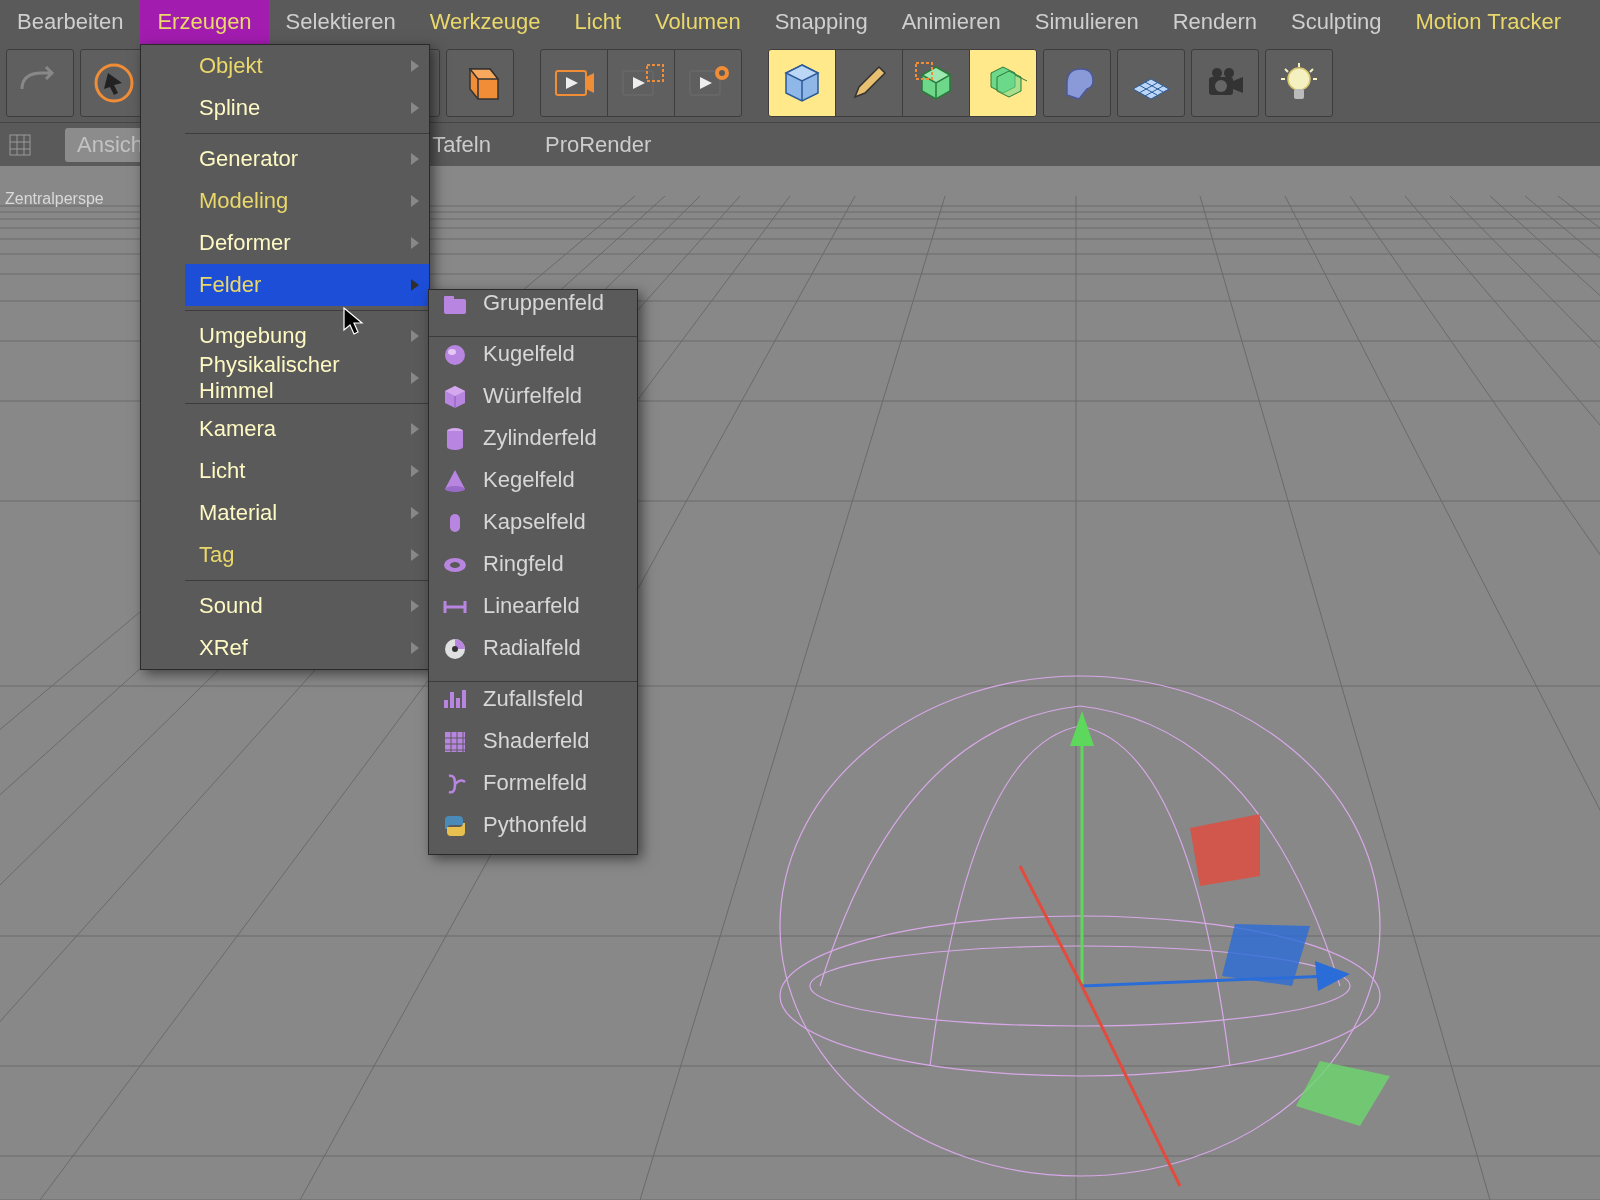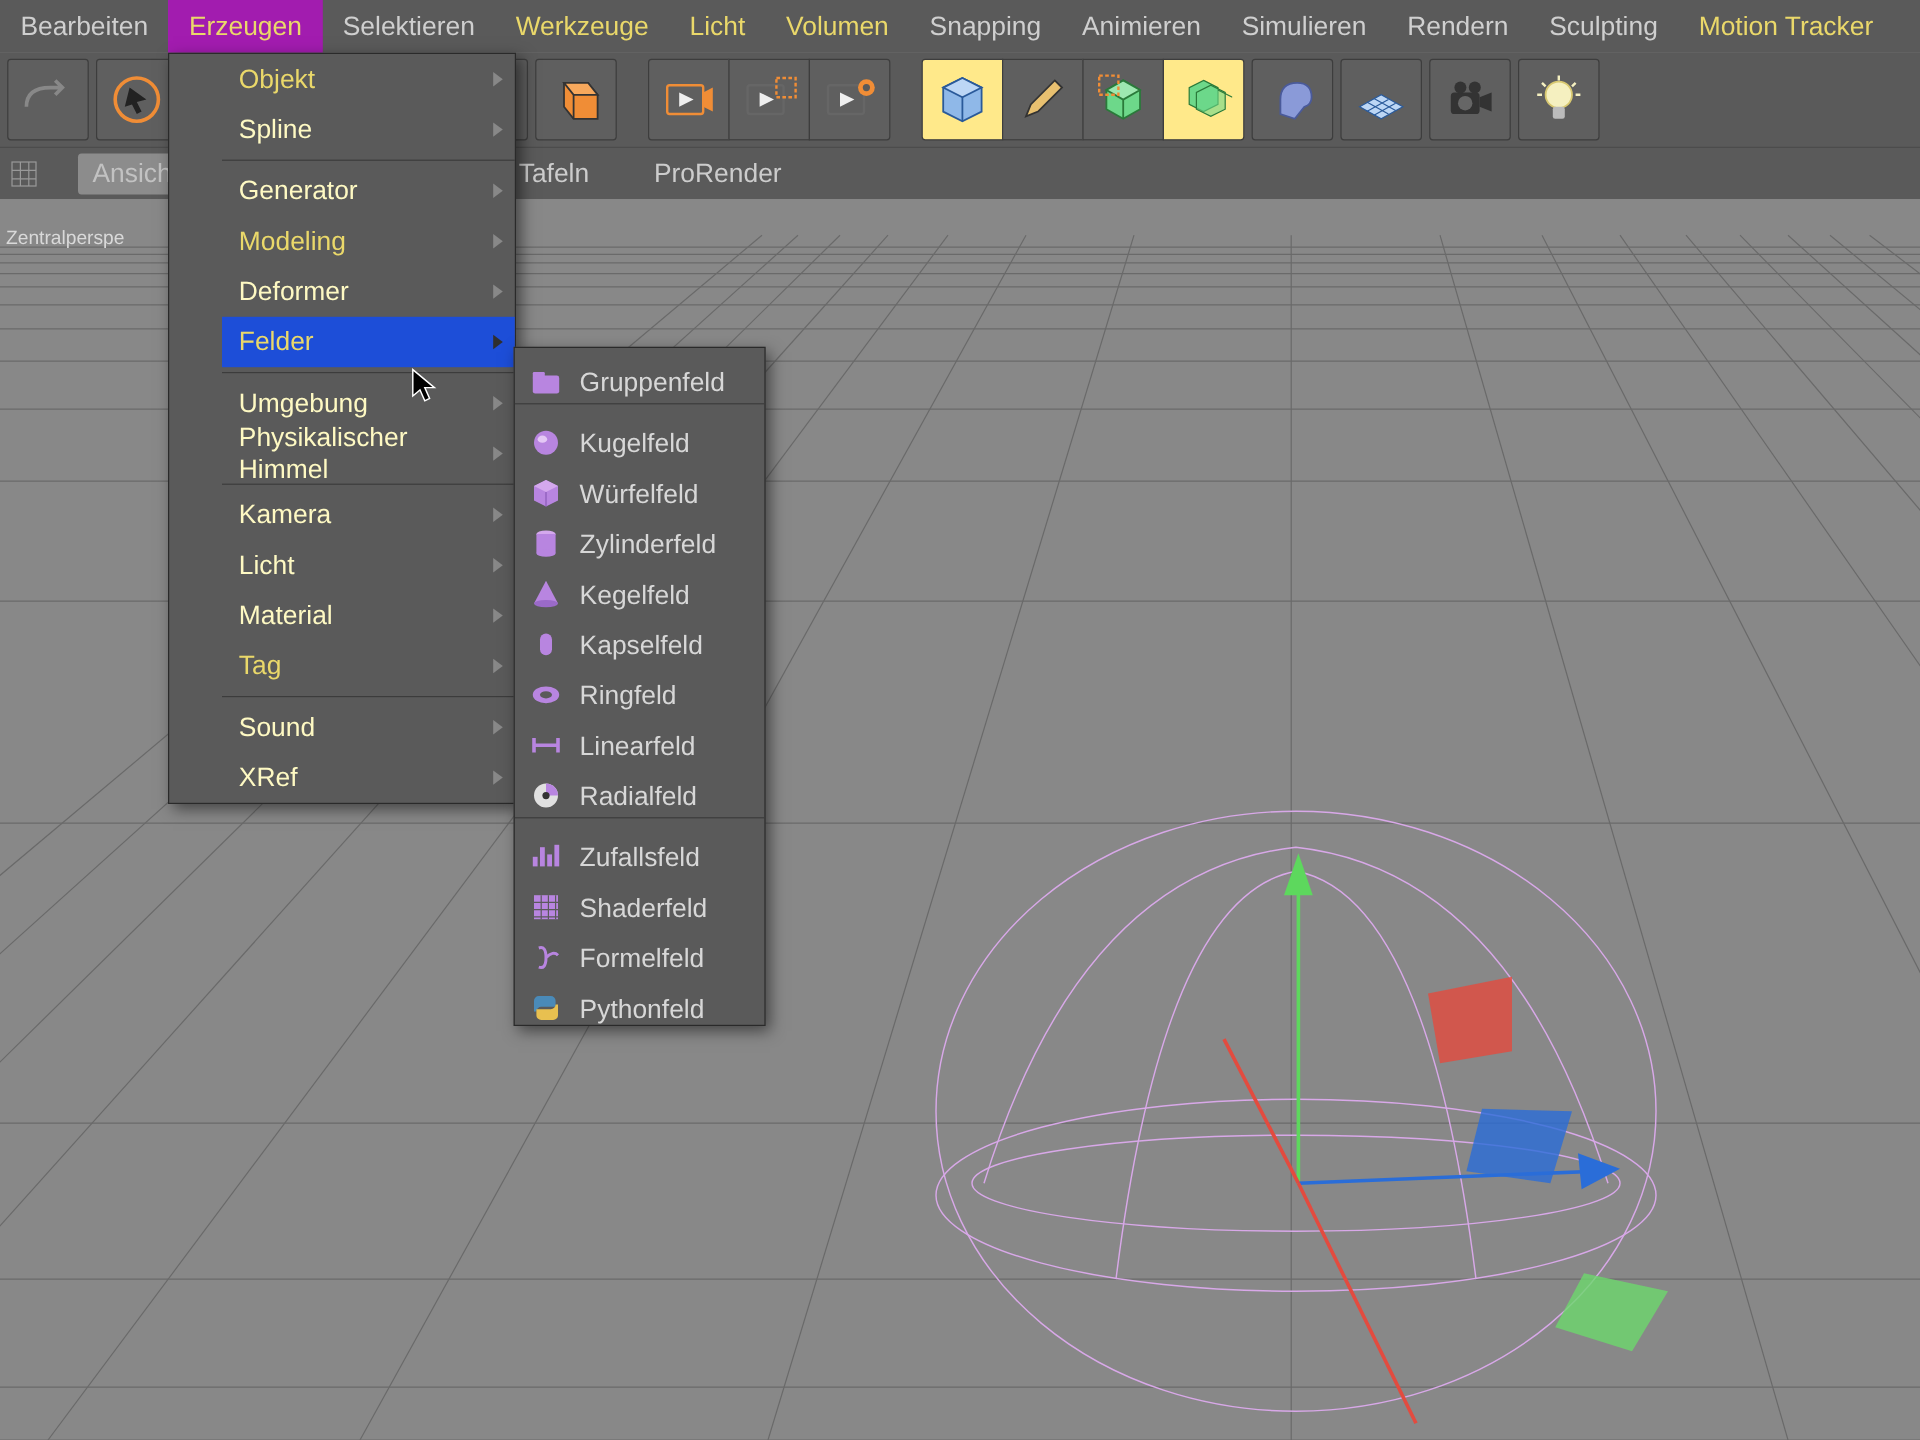--- a/index.html
+++ b/index.html
@@ -39,21 +39,21 @@
 .menu { position:absolute; background:#5a5a5a; border:1px solid #2a2a2a; box-shadow:4px 4px 12px rgba(0,0,0,0.5); font-size:22px; z-index:100; }
 .menu .mrow { height:42px; display:flex; align-items:center; padding:0 18px 0 14px; color:#fef9c3; position:relative; cursor:pointer; }
 .menu .mrow.y { color:#ead86a; }
 .menu .mrow.hi { background:#1d4ed8; color:#ead86a; }
 .menu .mrow .arr { position:absolute; right:10px; top:50%; transform:translateY(-50%); width:0; height:0; border-left:8px solid #888; border-top:6px solid transparent; border-bottom:6px solid transparent; }
 .menu .mrow.hi .arr { border-left-color:#2f2f2f; }
 .menu .sep { height:1px; background:#3c3c3c; margin:4px 0; }
 #menu1 { top:44px; left:140px; width:290px;padding-left:44px; }
 
 .submenu { position:absolute; background:#5a5a5a; border:1px solid #2a2a2a; box-shadow:4px 4px 12px rgba(0,0,0,0.5); font-size:22px; z-index:101; }
-.submenu .srow { height:42px; display:flex; align-items:flex-end; padding:0 22px 0 12px; gap:14px; color:#d7d7d7; cursor:pointer; }
+.submenu .srow { height:42px; display:flex; align-items:flex-start; padding:0 22px 0 12px; gap:14px; color:#d7d7d7; cursor:pointer; }
 .submenu .srow .ic { width:28px; height:28px; display:flex; align-items:center; justify-content:center; }
 .submenu .sep { height:1px; background:#3c3c3c; margin:4px 0; }
 #menu2 { top:289px; left:428px; width:210px; }
 
 
 .cursor { position:absolute; z-index:200; pointer-events:none; }
 </style>
 </head>
 <body>
 

